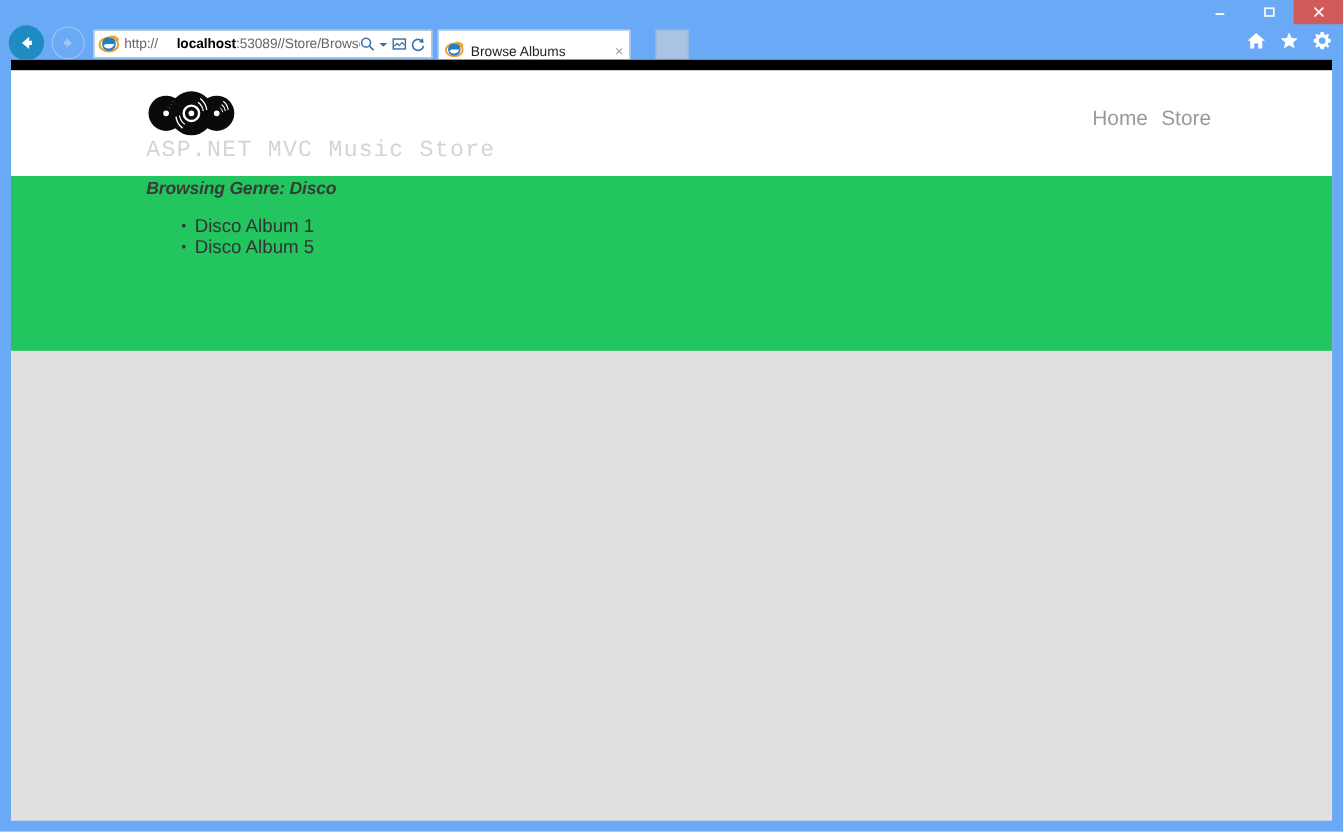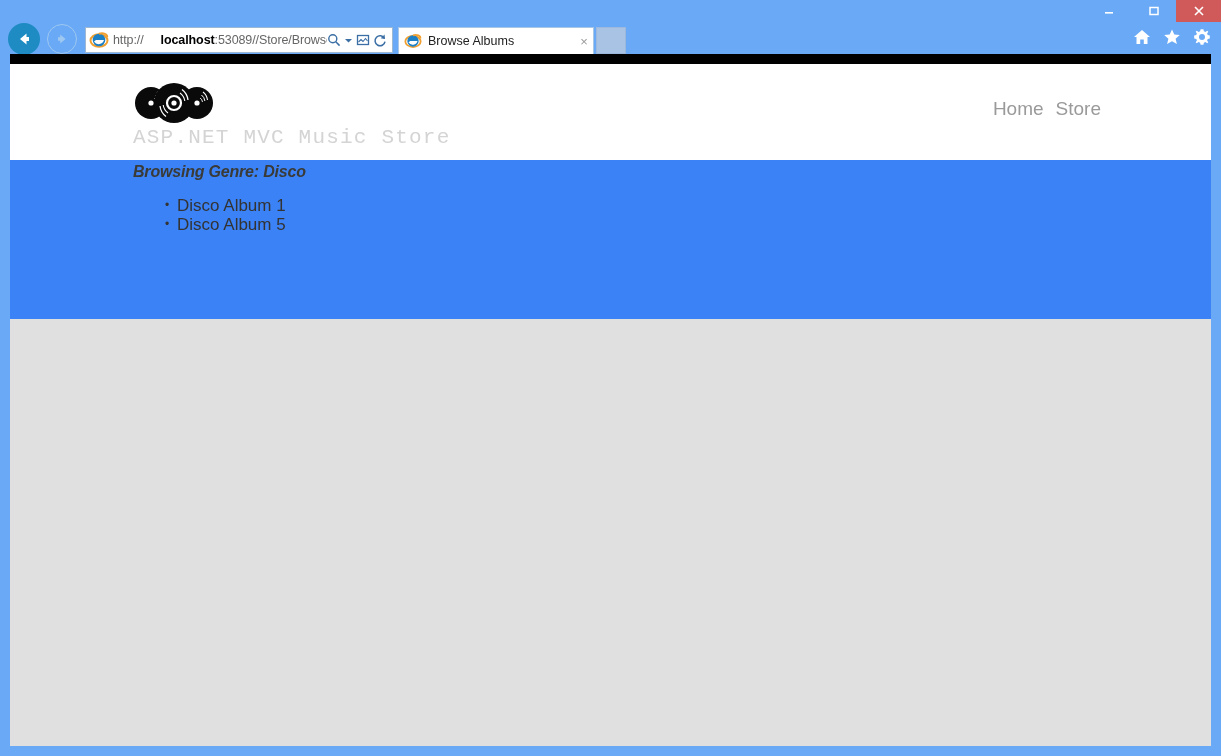--- a/index.html
+++ b/index.html
@@ -101,28 +101,28 @@
     padding-right: 5px;
     color: #3a6ea5;
   }
   .addr-icons span { cursor: pointer; display:flex; align-items:center; }
 
   
   .tab {
     position: absolute;
     left: 398px;
     top: 27px;
-    width: 196px;
+    width: 175px;
     height: 27px;
     background: #ffffff;
     border: 1px solid #a8c6e5;
     border-bottom: none;
     box-sizing: border-box;
     display: flex;
-    align-items: center;
+    align-items: flex-end;
     cursor: pointer;
   }
   .tab-favicon { width: 18px; height: 18px; margin-left: 5px; flex: 0 0 auto; }
   .tab-title {
     flex: 1 1 auto;
     font-size: 12.5px;
     color: #222;
     padding-left: 6px;
     white-space: nowrap;
     overflow: hidden;
@@ -231,21 +231,21 @@
     text-decoration: none;
     cursor: pointer;
   }
 
   .content-band {
     position: absolute;
     left: 0;
     top: 106px;
     width: 1201px;
     height: 159px;
-    background: #3b82f6;
+    background: #22c55e;
   }
   .content-inner {
     position: absolute;
     left: 123px;
     top: 0;
   }
   .genre-heading {
     font-size: 16px;
     font-weight: bold;
     font-style: italic;

